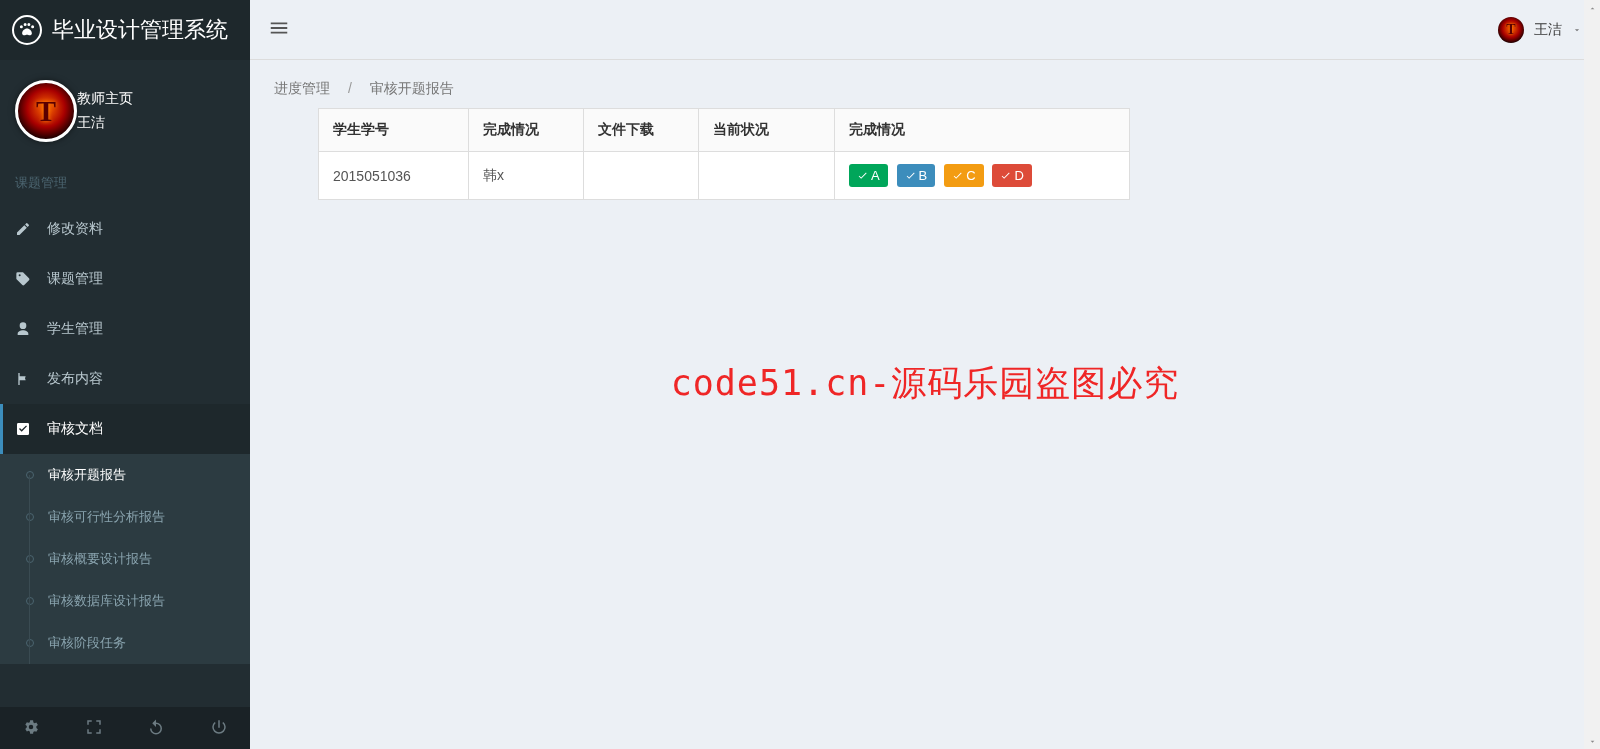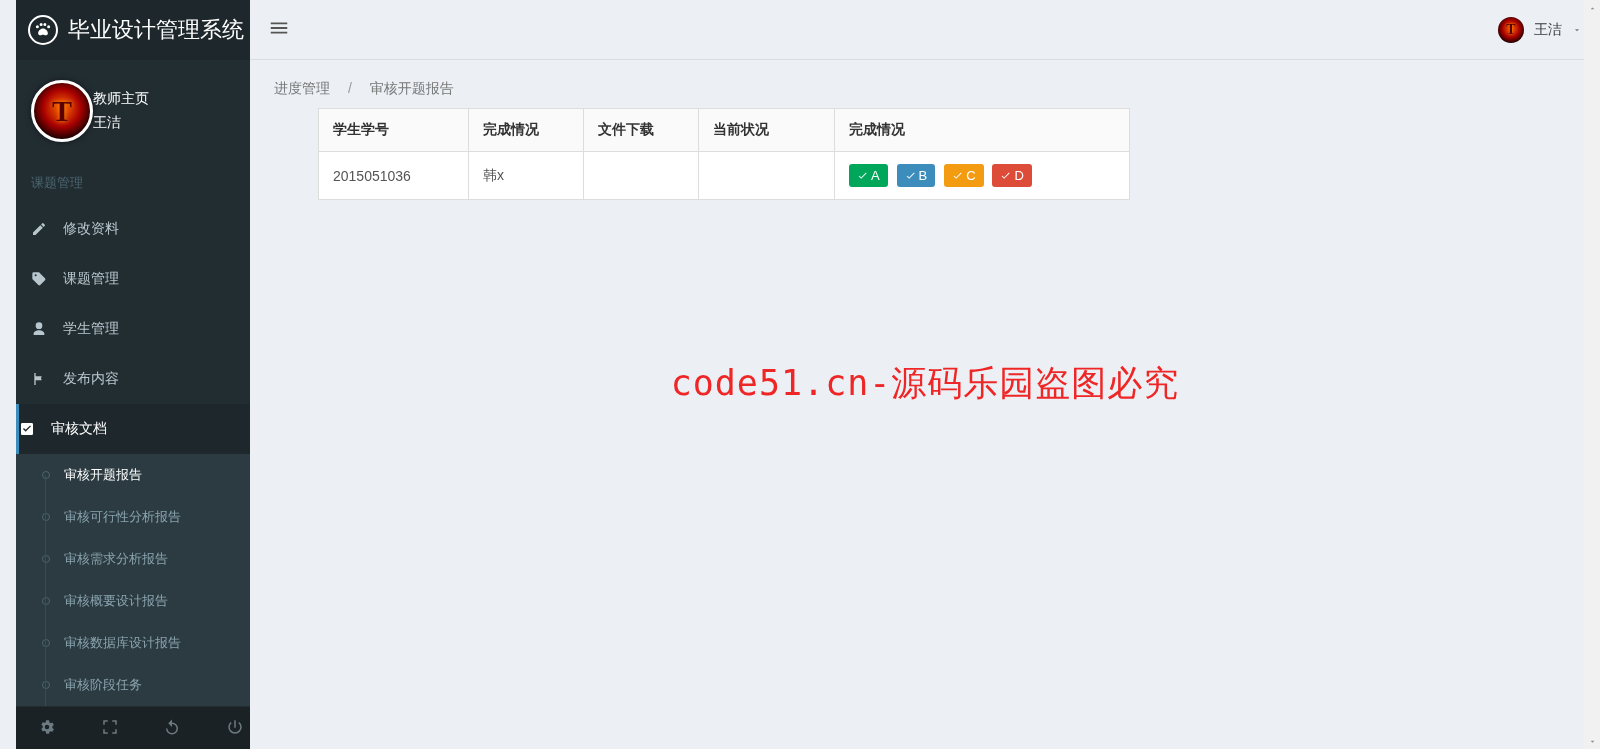--- a/index.html
+++ b/index.html
@@ -6,21 +6,21 @@
 body {
   font-family: "Helvetica Neue", Helvetica, Arial, "Microsoft YaHei", sans-serif;
   font-size: 14px;
   background: #ecf0f5;
   width: 1600px;
   height: 749px;
   overflow: hidden;
 }
 .sidebar {
   position: fixed;
-  left: 16px; top: 0;
+  left: 0; top: 0;
   width: 278px;
   height: 749px;
   background: #222d32;
   color: #b8c7ce;
 }
 .logo-bar {
   height: 60px;
   background: #1e282c;
   color: #fff;
   display: flex;
@@ -71,21 +71,21 @@
   position: relative;
 }
 .menu-item .mi-icon { width: 18px; margin-right: 14px; display:inline-flex; }
 .menu-item .mi-icon svg { width:16px; height:16px; fill:#b8c7ce; }
 .menu-item .chev { position:absolute; right:16px; }
 .menu-item .chev svg { width:12px; height:12px; fill:#b8c7ce; }
 .menu-item.active {
   background: #1e282c;
   color: #fff;
   border-left: 3px solid #3c8dbc;
-  padding-left: 0;
+  padding-left: 12px;
 }
 .menu-item.active .mi-icon svg { fill:#fff; }
 .submenu { background: #2c3b41; }
 .submenu-item {
   padding: 12px 15px 12px 48px;
   color: #8aa4af;
   font-size: 13px;
   cursor:pointer;
   position: relative;
 }
@@ -291,21 +291,20 @@
       </span>
     <span>审核文档</span>
     <span class="chev"><svg viewBox="0 0 24 24">
           <path d="M7 10l5 5 5-5z"></path>
         </svg></span>
   </div>
 
   <div class="submenu">
     <div class="submenu-item active"><span>审核开题报告</span></div>
     <div class="submenu-item"><span>审核可行性分析报告</span></div>
-    <div class="submenu-item"><span>审核需求分析报告</span></div>
     <div class="submenu-item"><span>审核概要设计报告</span></div>
     <div class="submenu-item"><span>审核数据库设计报告</span></div>
     <div class="submenu-item"><span>审核阶段任务</span></div>
   </div>
 
   <div class="footer-bar">
     <span class="fbtn"><svg viewBox="0 0 24 24">
           <path d="M19.14 12.94a7.14 7.14 0 0 0 0-1.88l2.03-1.58-2-3.46-2.39.96a7.03 7.03 0 0 0-1.62-.94L14.8 3h-4l-.36 2.54c-.58.23-1.12.55-1.62.94l-2.39-.96-2 3.46 2.03 1.58a7.14 7.14 0 0 0 0 1.88L4.43 14.5l2 3.46 2.39-.96c.5.39 1.04.71 1.62.94L10.8 21h4l.36-2.54c.58-.23 1.12-.55 1.62-.94l2.39.96 2-3.46-2.03-1.58zM12 15a3 3 0 1 1 0-6 3 3 0 0 1 0 6z"></path>
         </svg></span>
     <span class="fbtn"><svg viewBox="0 0 24 24">

